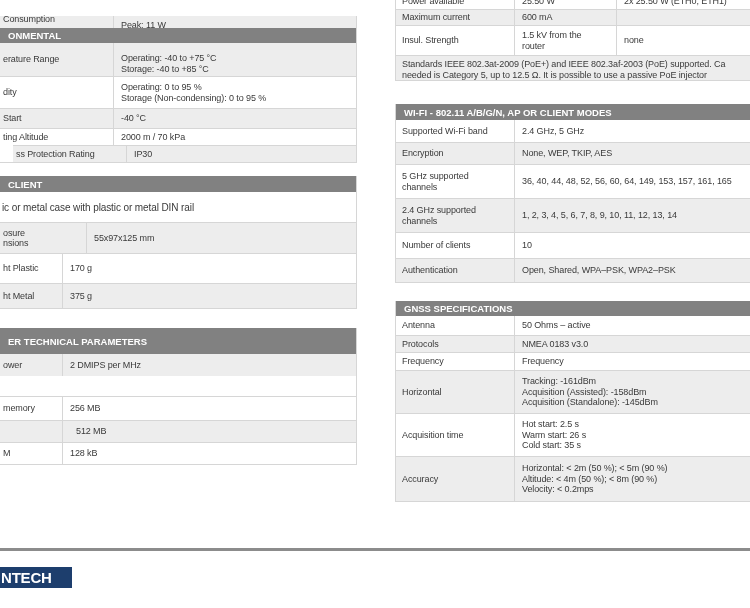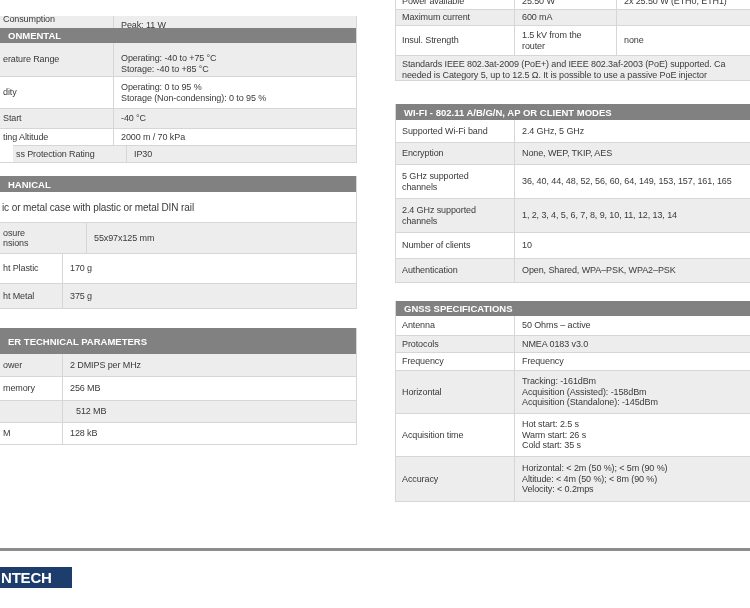--- a/index.html
+++ b/index.html
@@ -74,21 +74,21 @@
         <div class="lbl w113">ting Altitude</div>
         <div class="val" style="align-self:stretch; display:flex; align-items:center;"><span>2000 m / 70 kPa</span></div>
       </div>
       <div class="row g" style="min-height:17px;margin-left:13px;">
         <div class="lbl w113">ss Protection Rating</div>
         <div class="val" style="align-self:stretch; display:flex; align-items:center;"><span>IP30</span></div>
       </div>
     </div>
 
     <div class="tbl tbl-left" style="top:176px;">
-      <div class="hdr" style="height:16px;">HANICAL</div>
+      <div class="hdr" style="height:16px;">CLIENT</div>
       <div class="intro-row first" style="min-height:30px; border-top:none;">ic or metal case with plastic or metal DIN rail</div>
       <div class="row g" style="min-height:31px;gap:24px;">
         <div class="lbl w62">osure
 nsions</div>
         <div class="val" style="align-self:stretch; display:flex; align-items:center;"><span>55x97x125 mm</span></div>
       </div>
       <div class="row" style="min-height:30px;">
         <div class="lbl w62">ht Plastic</div>
         <div class="val" style="align-self:stretch; display:flex; align-items:center;"><span>170 g</span></div>
       </div>
@@ -97,21 +97,21 @@
         <div class="val" style="align-self:stretch; display:flex; align-items:center;"><span>375 g</span></div>
       </div>
     </div>
 
     <div class="tbl tbl-left" style="top:328px;">
       <div class="hdr" style="height:26px;">ER TECHNICAL PARAMETERS</div>
       <div class="row g first" style="min-height:22px;">
         <div class="lbl w62">ower</div>
         <div class="val" style="align-self:stretch; display:flex; align-items:center;"><span>2 DMIPS per MHz</span></div>
       </div>
-      <div class="row" style="min-height:24px;">
+      <div class="row" style="min-height:24px;margin-top:20px;">
         <div class="lbl w62">memory</div>
         <div class="val" style="align-self:stretch; display:flex; align-items:center;"><span>256 MB</span></div>
       </div>
       <div class="row g" style="min-height:22px;">
         <div class="lbl w62"></div>
         <div class="val" style="align-self:stretch; display:flex; align-items:center;padding-left:13px;"><span>512 MB</span></div>
       </div>
       <div class="row" style="min-height:22px;">
         <div class="lbl w62">M</div>
         <div class="val" style="align-self:stretch; display:flex; align-items:center;"><span>128 kB</span></div>

